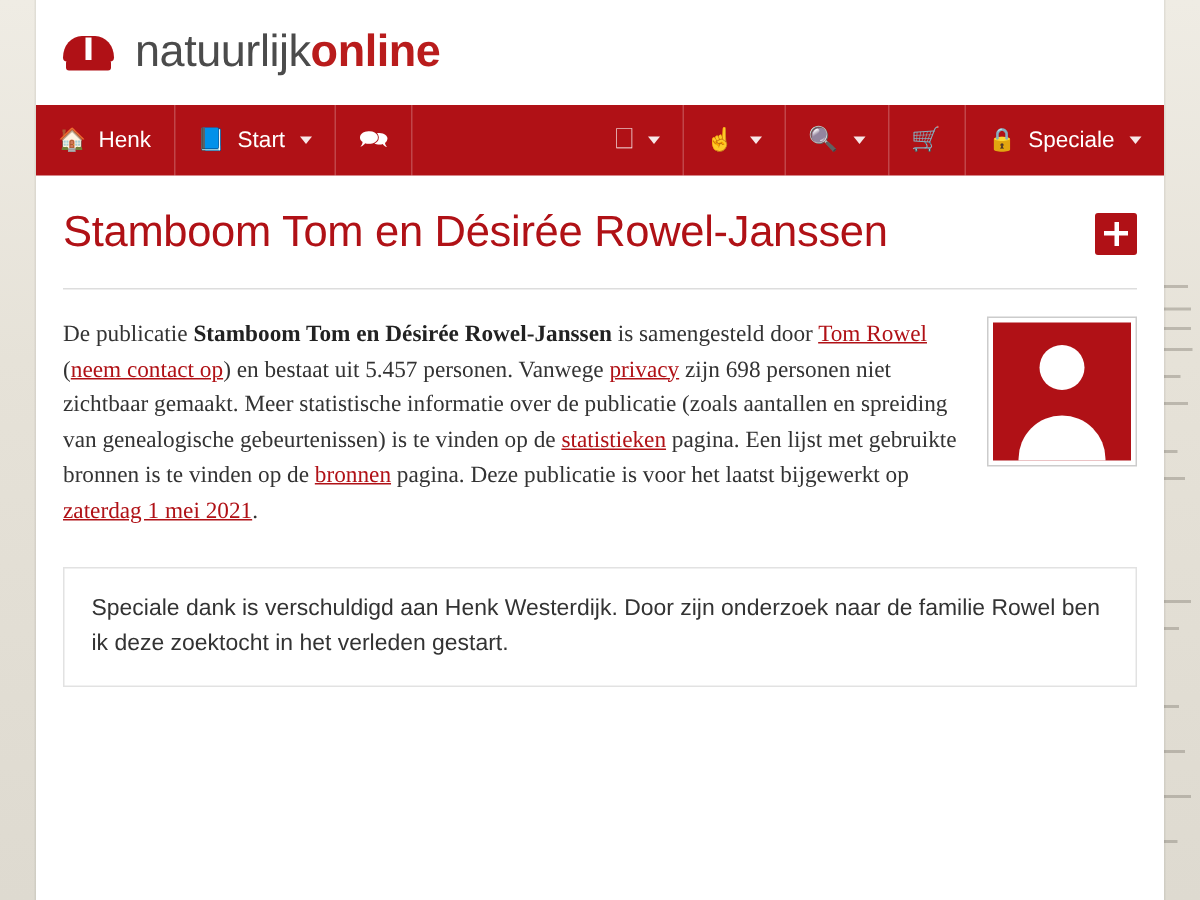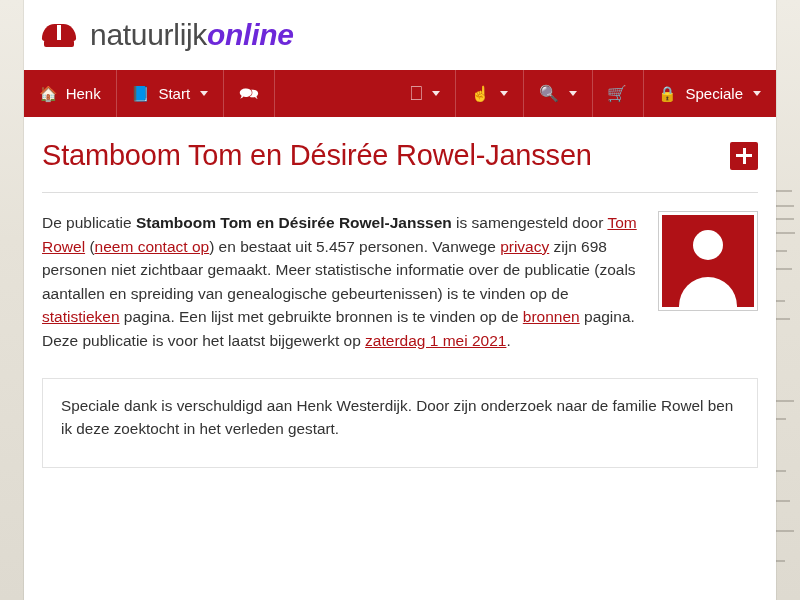--- a/index.html
+++ b/index.html
@@ -48,21 +48,21 @@
     position: absolute; left: 2px; top: 20px; width: 30px; height: 7px;
     background: #b01116; border-radius: 2px;
   }
   .logo .slot {
     position: absolute; left: 15px; top: 5px; width: 4px; height: 15px;
     background: #fff;
   }
   .brand {
     font-size: 30px; letter-spacing: -.3px; color: #4b4b4b; font-weight: 400;
   }
-  .brand b { color: #6d28d9; font-weight: 700; font-style: italic; }
+  .brand b { color: #b91c1c; font-weight: 700; }
 
   
   .nav {
     height: 47px; background: #b01116;
     display: flex; align-items: stretch; color: #fff;
     font-size: 15px;
   }
   .nav .item {
     display: flex; align-items: center; gap: 8px;
     padding: 0 15px; white-space: nowrap;
@@ -94,21 +94,21 @@
   .plusbtn:before, .plusbtn:after {
     content: ""; position: absolute; background: #fff;
   }
   .plusbtn:before { left: 6px; top: 12.5px; width: 16px; height: 3px; }
   .plusbtn:after  { top: 6px; left: 12.5px; height: 16px; width: 3px; }
 
   .rule { height: 1px; background: #ddd; margin: 0 18px; }
 
   
   .intro {
-    display: flex; gap: 8px; padding: 18px 18px 0 18px;
+    display: flex; gap: 8px; padding: 18px 18px 0 18px; font-family: Liberation Serif, serif;
   }
   .intro p {
     margin: 0; font-size: 15.5px; line-height: 1.52; color: #333;
     flex: 1 1 auto;
   }
   .intro a { color: #b01116; text-decoration: underline; }
   .intro b { color: #222; }
   .avatar {
     flex: none; width: 100px; height: 100px;
     border: 1px solid #ccc; padding: 3px; background: #fff;
@@ -121,21 +121,21 @@
     width: 30px; height: 30px; border-radius: 50%; background: #fff;
   }
   .avatar .body {
     position: absolute; left: 50%; bottom: -14px; transform: translateX(-50%);
     width: 58px; height: 44px; border-radius: 29px 29px 0 0; background: #fff;
   }
 
   
   .panel {
     margin: 26px 18px 0 18px; border: 1px solid #e2e2e2; background: #fff;
-    padding: 16px 18px 20px 18px;
+    padding: 16px 18px 10px 18px;
   }
   .panel p {
     margin: 0 0 18px 0; font-size: 15.3px; line-height: 1.5; color: #333;
   }
   .panel p:last-child { margin-bottom: 6px; }
 </style>
 </head>
 <body>
 
 <div class="bg-texture"></div>

